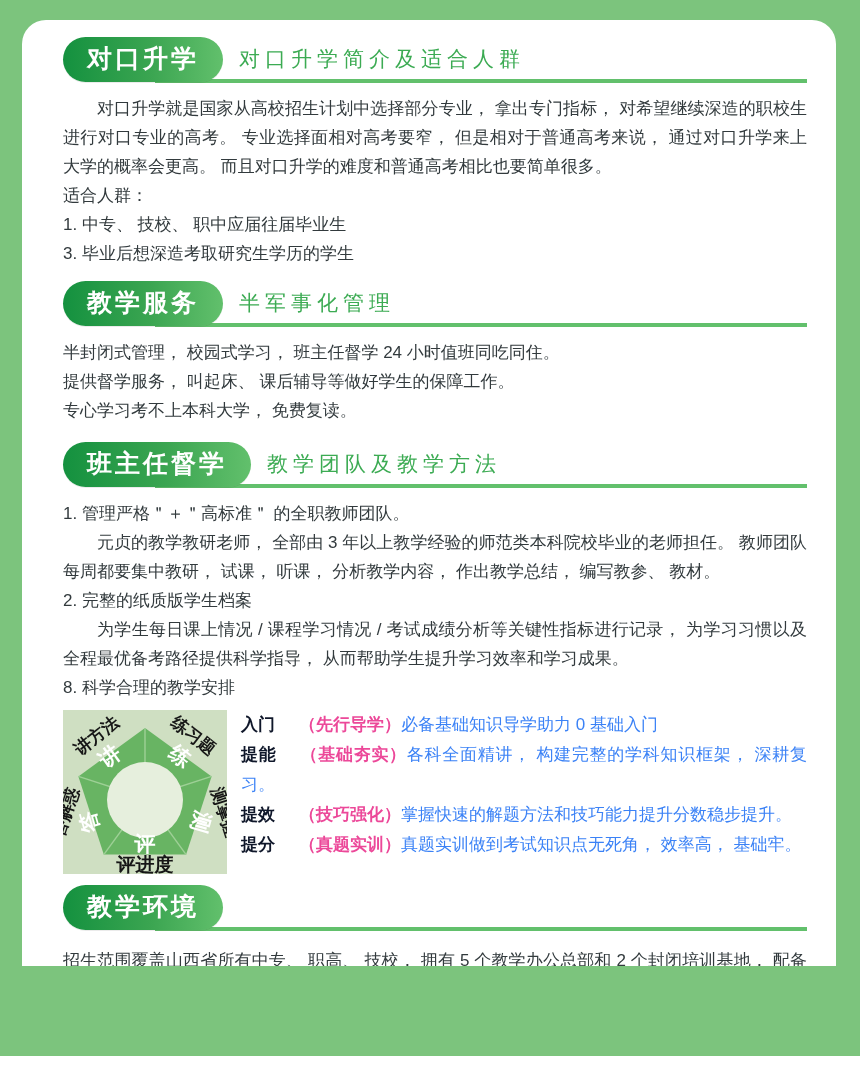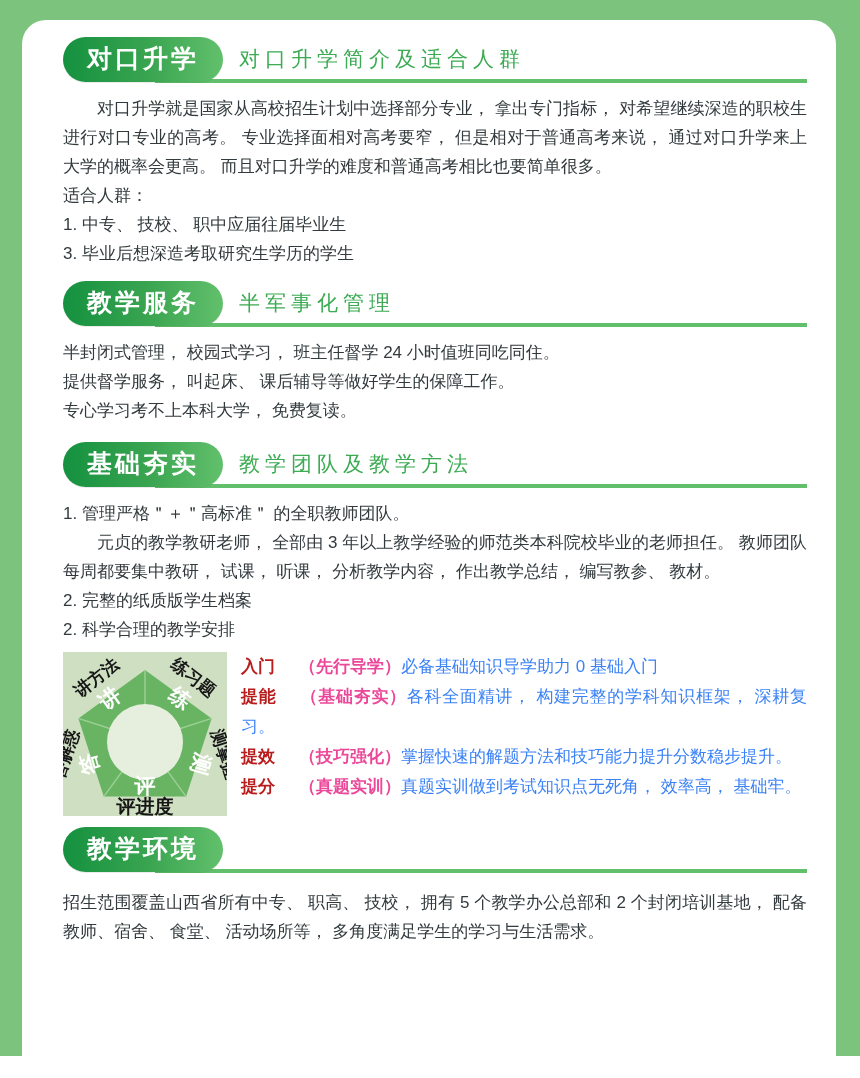--- a/index.html
+++ b/index.html
@@ -3,21 +3,21 @@
 <meta charset="utf-8">
 <style>
   html,body{margin:0;padding:0;}
   body{
     width:860px;height:1078px;position:relative;background:#ffffff;
     font-family:"Liberation Sans","DejaVu Sans",sans-serif;
     -webkit-font-smoothing:antialiased;overflow:hidden;
   }
   .frame{position:absolute;left:0;top:0;width:860px;height:1056px;background:#7cc47d;}
   .card{
-    position:absolute;left:22px;top:20px;width:814px;height:1058px;
+    position:absolute;left:22px;top:20px;width:814px;height:946px;
     background:#ffffff;border-radius:24px 24px 0 0;
     padding:18px 29px 0 41px;box-sizing:border-box;overflow:hidden;
   }
   
   .sec-header{position:relative;display:flex;align-items:center;height:42px;margin-top:0;}
   .sec-underline{position:absolute;left:92px;right:0;bottom:-3px;height:4px;background:#62c06c;z-index:1;}
   .pill{
     position:relative;z-index:2;display:inline-flex;align-items:center;justify-content:center;
     min-width:112px;padding:5px 24px 7px;border-radius:999px;
     background:linear-gradient(90deg,#14913f 0%,#3ba551 55%,#62c06c 100%);
@@ -29,21 +29,21 @@
     color:#3cab53;font-size:21px;font-weight:normal;letter-spacing:5px;white-space:nowrap;
   }
   
   .p{font-size:17px;line-height:29px;color:#323a3d;text-align:justify;margin:0;}
   .indent{text-indent:2em;} .mt12{margin-top:12px;} .mt14{margin-top:14px;} .mt18{margin-top:18px;}
   
   .method-row{display:flex;align-items:flex-start;margin-top:8px;}
   .pentagon-box{flex:0 0 164px;width:164px;height:164px;}
   .stage-list{flex:1;margin-left:14px;}
   .stage{font-size:17px;line-height:30px;color:#323a3d;margin:0;text-align:justify;}
-  .stage .kw{color:#b91c1c;font-weight:bold;margin-right:12px;}
+  .stage .kw{color:#0f172a;font-weight:bold;margin-right:12px;}
   .stage .tag{color:#ec4899;font-weight:bold;margin-left:12px;}
   .stage .desc{color:#3b82f6;}
   
   .pent-label{font-weight:bold;fill:#161616;}
   .pent-char{font-weight:bold;fill:#ffffff;}
 </style>
 </head>
 <body>
 
 <div class="frame"></div>
@@ -63,28 +63,29 @@
   <div class="sec-header mt14">
     <span class="pill">教学服务</span>
     <span class="subtitle">半军事化管理</span>
     <span class="sec-underline"></span>
   </div>
   <p class="p mt14">半封闭式管理， 校园式学习， 班主任督学 24 小时值班同吃同住。</p>
   <p class="p">提供督学服务， 叫起床、 课后辅导等做好学生的保障工作。</p>
   <p class="p">专心学习考不上本科大学， 免费复读。</p>
 
   <div class="sec-header mt18">
-    <span class="pill">基础夯实</span>
+    <span class="pill">班主任督学</span>
     <span class="subtitle">教学团队及教学方法</span>
     <span class="sec-underline"></span>
   </div>
   <p class="p mt14">1. 管理严格＂＋＂高标准＂ 的全职教师团队。</p>
   <p class="p indent">元贞的教学教研老师， 全部由 3 年以上教学经验的师范类本科院校毕业的老师担任。 教师团队每周都要集中教研， 试课， 听课， 分析教学内容， 作出教学总结， 编写教参、 教材。</p>
   <p class="p">2. 完整的纸质版学生档案</p>
-  <p class="p">2. 科学合理的教学安排</p>
+  <p class="p indent">为学生每日课上情况 / 课程学习情况 / 考试成绩分析等关键性指标进行记录， 为学习习惯以及全程最优备考路径提供科学指导， 从而帮助学生提升学习效率和学习成果。</p>
+  <p class="p">8. 科学合理的教学安排</p>
 
   <div class="method-row">
     <div class="pentagon-box">
       <svg width="164" height="164" viewBox="0 0 164 164">
         <rect x="0" y="0" width="164" height="164" fill="#cfdfc2"></rect>
         <polygon points="82,18 148.6,66.4 123.1,144.6 40.8,144.6 15.4,66.4" fill="#68b463"></polygon>
         <g stroke="#9ed096" stroke-width="1.4">
           <line x1="82" y1="88" x2="82" y2="18"></line>
           <line x1="82" y1="88" x2="148.6" y2="66.4"></line>
           <line x1="82" y1="88" x2="123.1" y2="144.6"></line>

